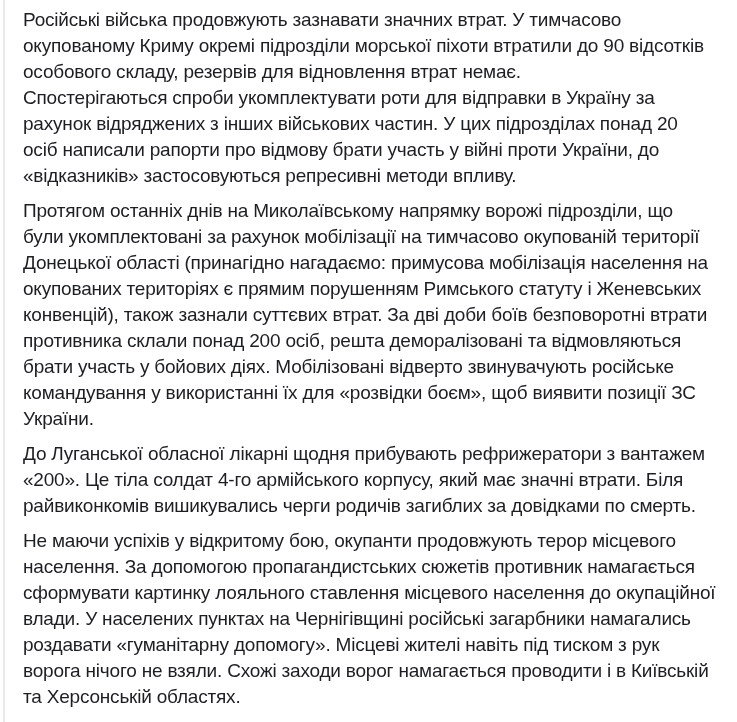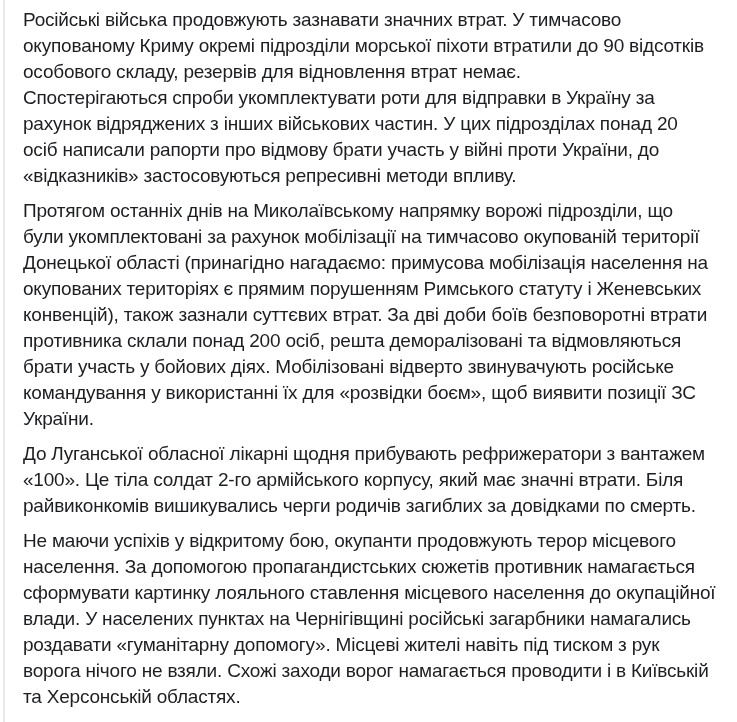--- a/index.html
+++ b/index.html
@@ -41,16 +41,16 @@
 </style>
 </head>
 <body>
 
 <div class="left-rule"></div>
 
 <article class="post-body">
   <p class="post-paragraph">Російські війська продовжують зазнавати значних втрат. У тимчасово окупованому Криму окремі підрозділи морської піхоти втратили до 90 відсотків особового складу, резервів для відновлення втрат немає.
 Спостерігаються спроби укомплектувати роти для відправки в Україну за рахунок відряджених з інших військових частин. У цих підрозділах понад 20 осіб написали рапорти про відмову брати участь у війні проти України, до «відказників» застосовуються репресивні методи впливу.</p>
   <p class="post-paragraph">Протягом останніх днів на Миколаївському напрямку ворожі підрозділи, що були укомплектовані за рахунок мобілізації на тимчасово окупованій території Донецької області (принагідно нагадаємо: примусова мобілізація населення на окупованих територіях є прямим порушенням Римського статуту і Женевських конвенцій), також зазнали суттєвих втрат. За дві доби боїв безповоротні втрати противника склали понад 200 осіб, решта деморалізовані та відмовляються брати участь у бойових діях. Мобілізовані відверто звинувачують російське командування у використанні їх для «розвідки боєм», щоб виявити позиції ЗС України.</p>
-  <p class="post-paragraph">До Луганської обласної лікарні щодня прибувають рефрижератори з вантажем «100». Це тіла солдат 2-го армійського корпусу, який має значні втрати. Біля райвиконкомів вишикувались черги родичів загиблих за довідками по смерть.</p>
+  <p class="post-paragraph">До Луганської обласної лікарні щодня прибувають рефрижератори з вантажем «200». Це тіла солдат 4-го армійського корпусу, який має значні втрати. Біля райвиконкомів вишикувались черги родичів загиблих за довідками по смерть.</p>
   <p class="post-paragraph">Не маючи успіхів у відкритому бою, окупанти продовжують терор місцевого населення. За допомогою пропагандистських сюжетів противник намагається сформувати картинку лояльного ставлення місцевого населення до окупаційної влади. У населених пунктах на Чернігівщині російські загарбники намагались роздавати «гуманітарну допомогу». Місцеві жителі навіть під тиском з рук ворога нічого не взяли. Схожі заходи ворог намагається проводити і в Київській та Херсонській областях.</p>
   <p class="post-paragraph">Зберігаємо спокій і віру в Збройні Сили України! Слава Україні!</p>
 </article>
 
 </body></html>

